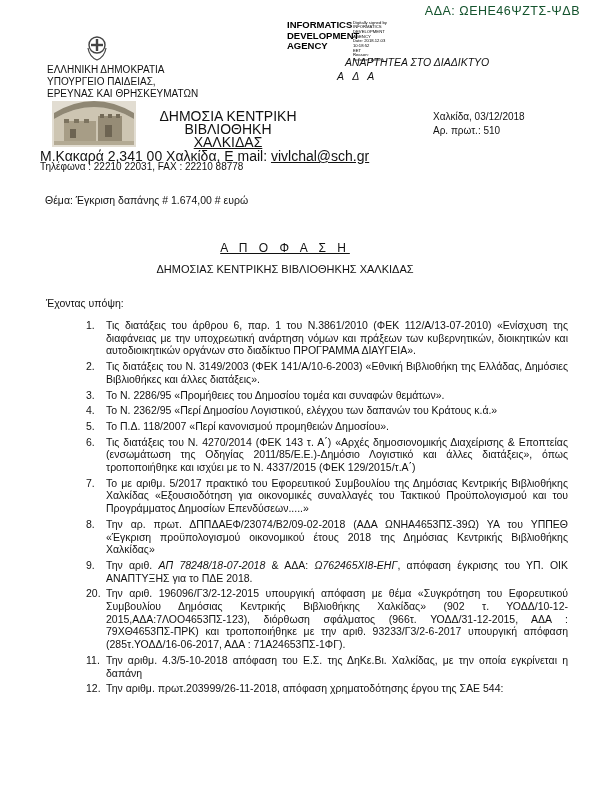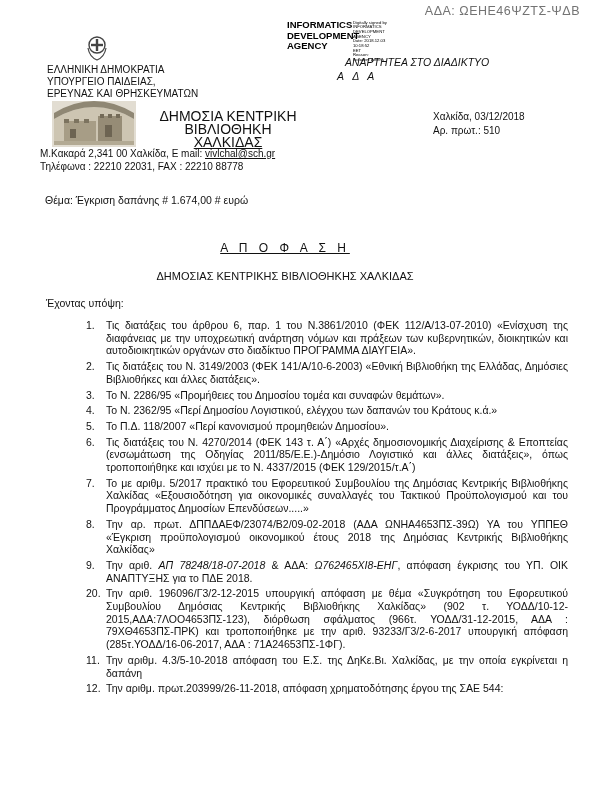--- a/index.html
+++ b/index.html
@@ -1,20 +1,20 @@
 <!DOCTYPE html>
 <html><head>
 <meta charset="utf-8">
 <style>
   html,body{margin:0;padding:0;background:#fff;}
   .page{position:relative;width:612px;height:792px;background:#ffffff;color:#111;
         font-family:"Liberation Sans", sans-serif;overflow:hidden;}
 
   .ada-top{position:absolute;top:4px;left:0;right:32px;text-align:right;
-           font-size:12.5px;letter-spacing:0.5px;color:#737373;}
+           font-size:12.5px;letter-spacing:0.5px;color:#14532d;}
 
   .sigwrap{position:absolute;left:287px;top:20px;display:flex;gap:4px;width:128px;}
   .sig-agency{font-size:9.5px;font-weight:bold;line-height:1.12;width:62px;color:#000;}
   .sig-details{font-size:6px;line-height:1.12;white-space:pre-line;color:#000;
                transform:scale(0.70);transform-origin:top left;width:120px;}
 
   .anartitea{position:absolute;left:345px;top:56px;font-style:italic;font-size:10.5px;}
   .ada-short{position:absolute;left:337px;top:70px;font-style:italic;font-size:10.5px;letter-spacing:3px;}
 
   .emblem{position:absolute;left:84px;top:33px;width:26px;height:30px;}
@@ -22,28 +22,28 @@
   .gov{position:absolute;left:47px;top:64px;font-size:10px;line-height:12px;}
 
   .logo{position:absolute;left:52px;top:101px;width:84px;height:46px;}
 
   .libname{position:absolute;left:138px;top:110px;width:180px;text-align:center;
            font-size:14px;line-height:13px;}
   .libname .u{text-decoration:underline;}
 
   .dateblock{position:absolute;left:385px;top:110px;font-size:10px;line-height:14px;margin-left:48px;}
 
-  .addr{position:absolute;left:40px;top:148px;font-size:10px;}
+  .addr{position:absolute;left:40px;top:148px;font-size:14px;}
   .addr .email{text-decoration:underline;}
   .phones{position:absolute;left:40px;top:161px;font-size:10px;}
 
   .subject{position:absolute;left:45px;top:194px;font-size:10.5px;}
 
   .center-block{position:absolute;left:0;top:241px;width:570px;text-align:center;}
-  .dec-title{font-size:12px;letter-spacing:4px;text-decoration:underline;margin-bottom:13px;}
+  .dec-title{font-size:12px;letter-spacing:4px;text-decoration:underline;margin-bottom:6px;}
   .dec-sub{font-size:11px;line-height:16.5px;}
 
   .having{position:absolute;left:46px;top:297px;font-size:10.5px;}
 
   .list{position:absolute;left:86px;top:319px;width:482px;font-size:10.5px;line-height:12.7px;}
   .li{display:flex;}
   .li + .li{margin-top:3px;}
   .num{width:20px;flex:none;}
   .txt{flex:1;text-align:justify;}
   .it{font-style:italic;}

